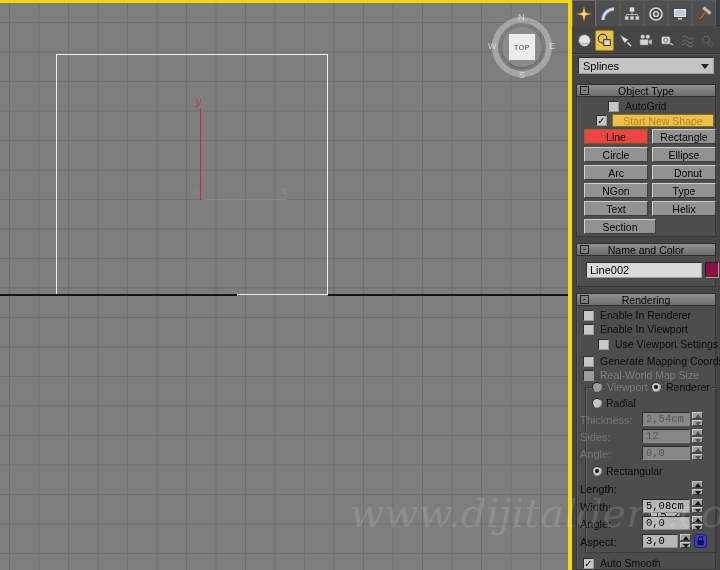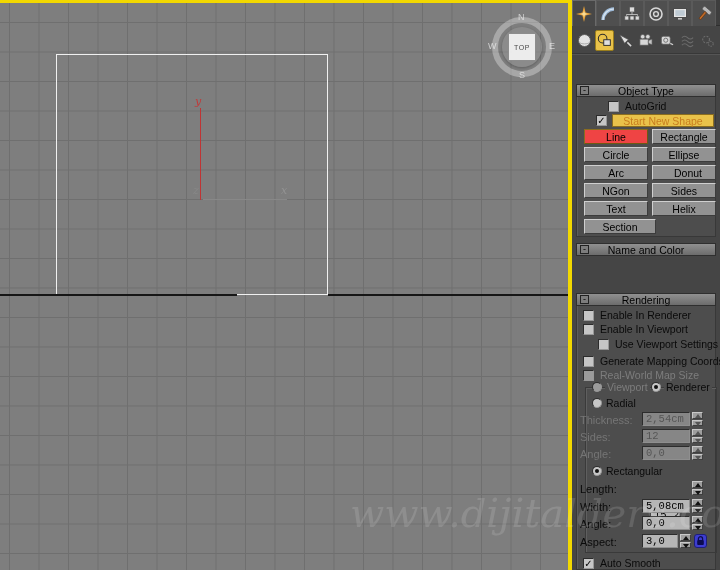--- a/index.html
+++ b/index.html
@@ -243,20 +243,24 @@
         </svg>
       </div>
       <div class="cat dim">
         <svg width="15" height="15" viewBox="0 0 16 16">
           <circle cx="6.5" cy="7" r="3.6" fill="none" stroke="#9a9a9a" stroke-width="1.2" stroke-dasharray="2 1.4"></circle>
           <circle cx="11.5" cy="11.5" r="2.6" fill="none" stroke="#9a9a9a" stroke-width="1.1" stroke-dasharray="1.6 1.2"></circle>
         </svg>
       </div>
     </div>
 
+    <div class="dropdown">
+      <span>Splines</span>
+      <span class="dd-arrow"></span>
+    </div>
 
     <div class="rollout-header" id="ot-header">
       <span class="minus-box">-</span>
       <span>Object Type</span>
     </div>
     <div class="rollout-body" id="ot-body"></div>
 
     <div class="cb" style="left:36px;top:101px;"></div>
     <span class="row-label" style="left:53px;top:100px;">AutoGrid</span>
 
@@ -280,35 +284,39 @@
     <div class="btn col-l" style="top:165px;">
         <span>Arc</span>
       </div>
     <div class="btn col-r" style="top:165px;padding-left:8px;">
         <span>Donut</span>
       </div>
     <div class="btn col-l" style="top:183px;">
         <span>NGon</span>
       </div>
     <div class="btn col-r" style="top:183px;">
-        <span>Sides</span>
+        <span>Type</span>
       </div>
     <div class="btn col-l" style="top:201px;">
         <span>Text</span>
       </div>
     <div class="btn col-r" style="top:201px;">
         <span>Helix</span>
       </div>
     <div class="btn col-l" style="top:219px;width:72px;">
         <span>Section</span>
       </div>
 
     <div class="rollout-header" id="nc-header">
       <span class="minus-box">-</span>
       <span>Name and Color</span>
+    </div>
+    <div class="rollout-body" id="nc-body">
+      <input id="name-field" value="Line002" style="">
+      <div id="color-swatch" style="background: rgb(142, 16, 66);"></div>
     </div>
 
     <div class="rollout-header" id="rn-header">
       <span class="minus-box">-</span>
       <span>Rendering</span>
     </div>
     <div class="rollout-body" id="rn-body">
       <div class="groupbox"></div>
     </div>
 

